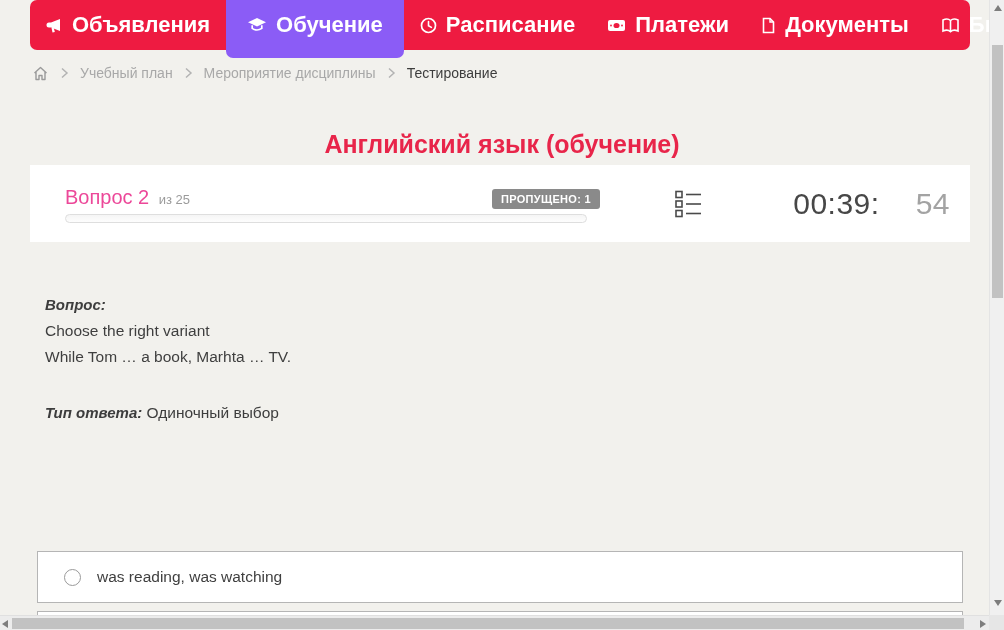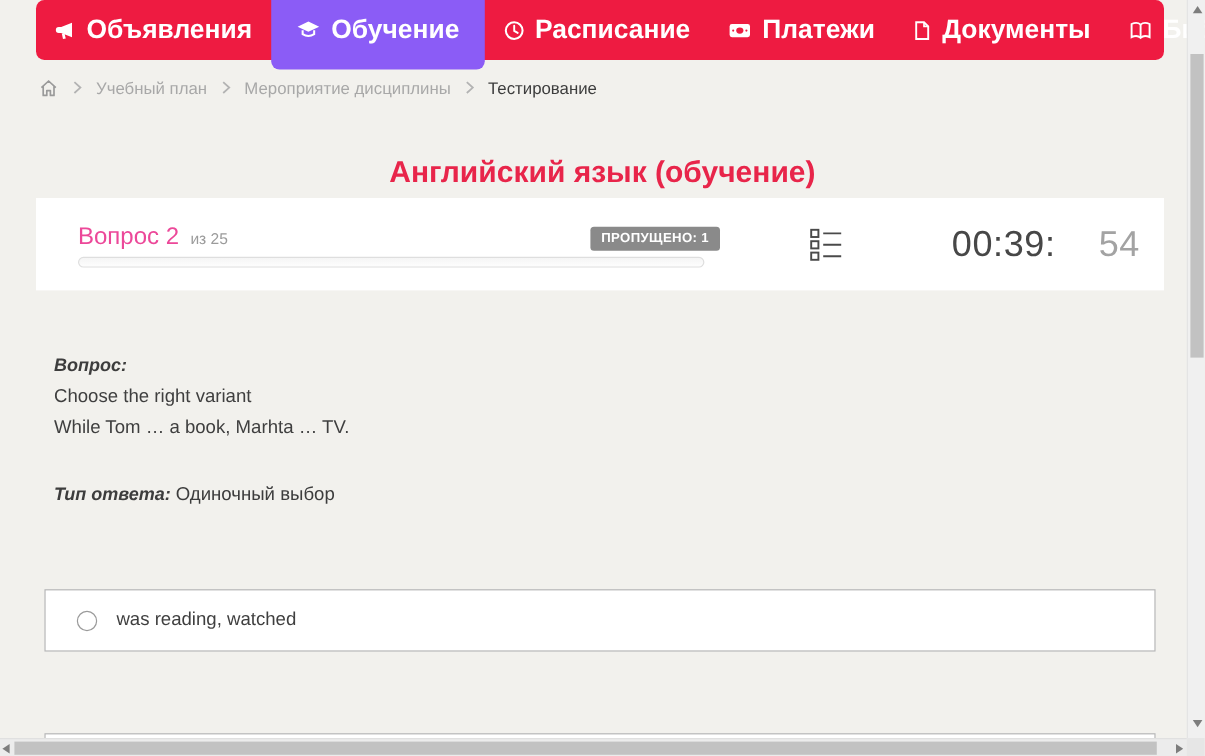--- a/index.html
+++ b/index.html
@@ -252,23 +252,23 @@
   <div class="question-block">
     <div class="q-label">Вопрос:</div>
     <div class="q-text">Choose the right variant</div>
     <div class="q-text">While Tom … a book, Marhta … TV.</div>
   </div>
   <div class="answer-type">
     <span class="at-label">Тип ответа:</span>
     <span class="at-value">Одиночный выбор</span>
   </div>
 
-  <div class="option option-1">
+  <div class="option option-2">
     <span class="radio"></span>
-    <span class="option-label">was reading, watched</span>
+    <span class="option-label">was reading, was watching</span>
   </div>
   <div class="option option-3">
     <span class="radio"></span>
     <span class="option-label"></span>
   </div>
 
   <div class="hscrollbar">
     <span class="arrow left"></span>
     <div class="hthumb"></div>
     <span class="arrow right"></span>

